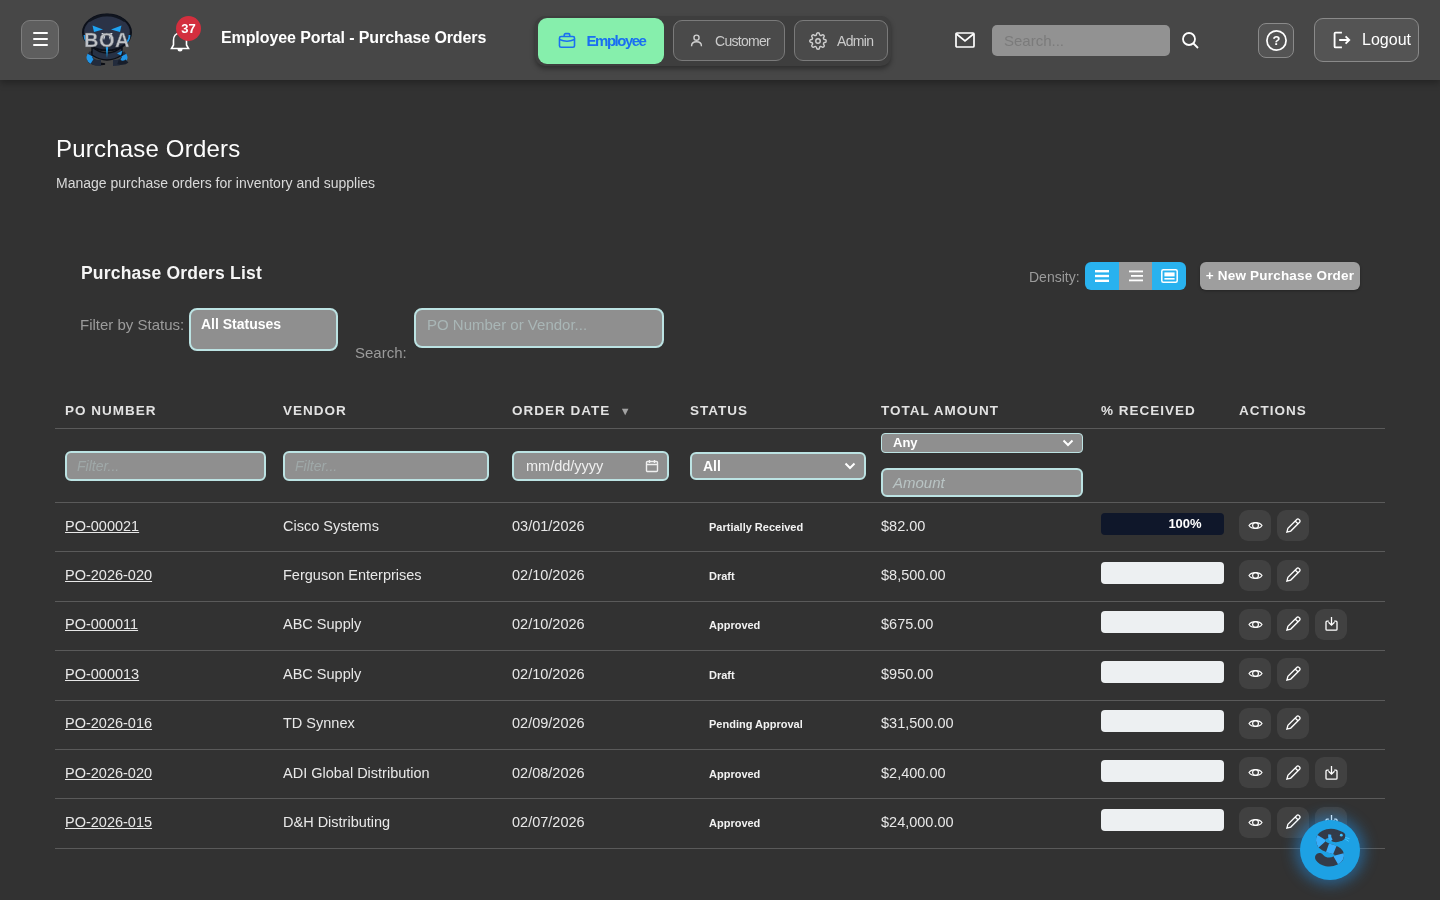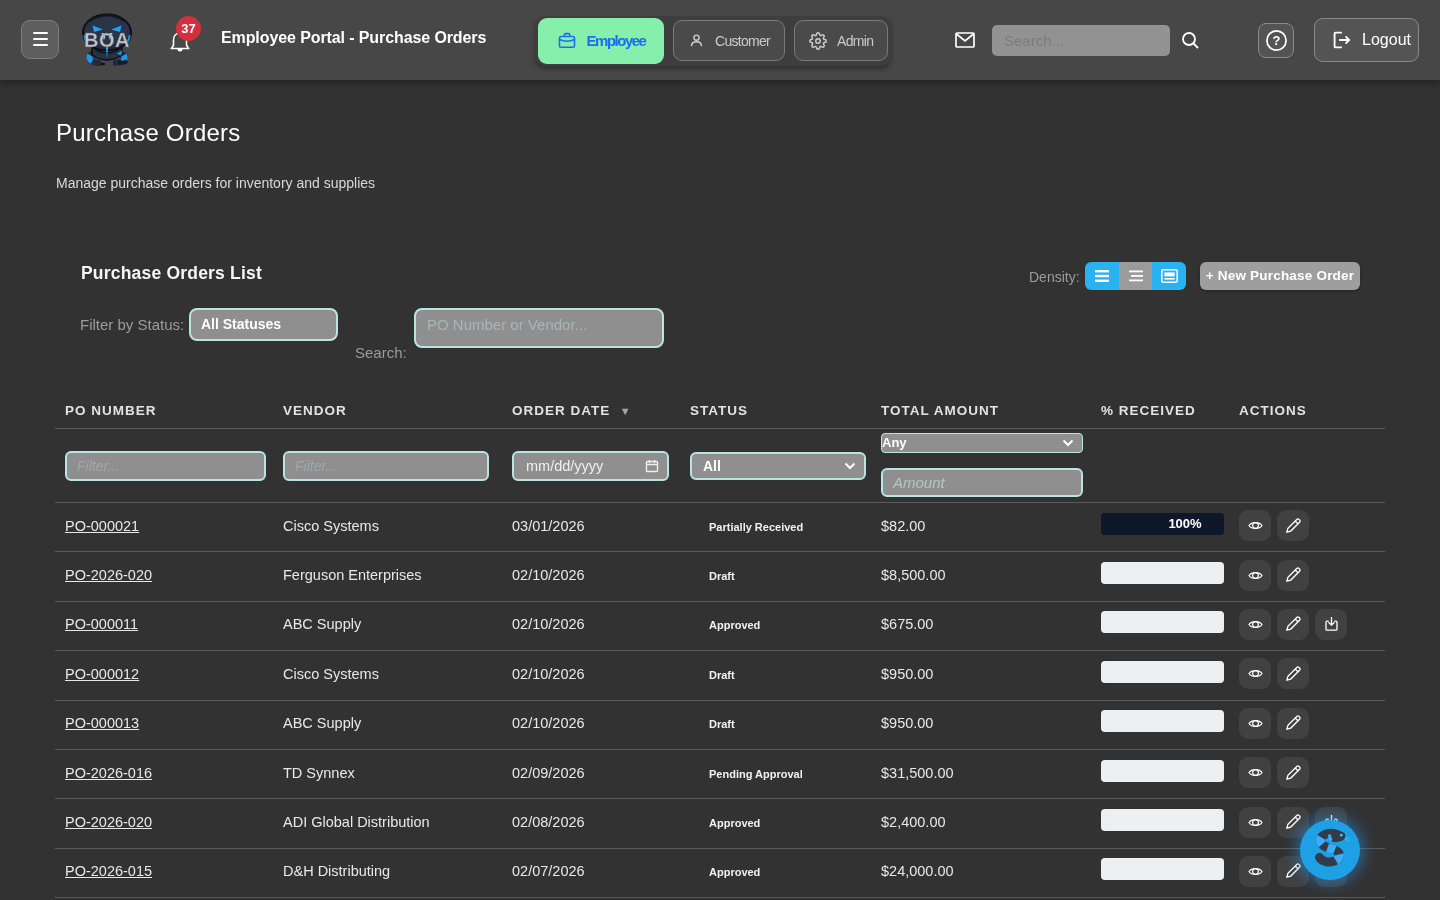--- a/index.html
+++ b/index.html
@@ -15,46 +15,46 @@
 .apptitle { position:absolute; left:221px; top:29px; font-size:16px; font-weight:bold; color:#fff; letter-spacing:-0.1px; }
 .tabs { position:absolute; left:535px; top:16px; height:50px; background:#3e3e3e; border-radius:10px; padding:0 3px; display:flex; gap:9px; align-items:center; box-shadow:0 3px 5px rgba(0,0,0,0.35); }
 .tab { height:41px; margin-top:-1px; border-radius:9px; display:flex; align-items:center; justify-content:center; gap:10px; font-size:14px; letter-spacing:-0.7px; color:#cbcbcb; border:1px solid #7a7a7a; background:#4a4a4a; padding:0 14px; }
 .tab.active { background:#86efac; color:#1a6ff1; font-weight:bold; border:none; width:126px; height:46px; font-size:15px; letter-spacing:-1.5px; }
 .mailicon { position:absolute; left:955px; top:32px; }
 .hsearch { position:absolute; left:992px; top:25px; width:178px; height:31px; background:#929292; border:none; border-radius:5px; font-size:15px; color:#333; padding:0 12px; font-family:"Liberation Sans",sans-serif; }
 .hsearch::placeholder { color:#7b7b7b; opacity:1; }
 .mag { position:absolute; left:1181px; top:31px; }
 .helpbtn { position:absolute; left:1258px; top:23px; width:36px; height:35px; background:#545454; border:1px solid #8a8a8a; border-radius:8px; display:flex; align-items:center; justify-content:center; }
 .logoutbtn { position:absolute; left:1314px; top:18px; width:105px; height:44px; background:#545454; border:1px solid #8a8a8a; border-radius:9px; display:flex; align-items:center; justify-content:center; gap:10px; color:#fff; font-weight:normal; font-size:16px;padding-left:8px; }
-h1 { position:absolute; left:56px; top:119px; font-size:24px; font-weight:normal; color:#fdfdfd; letter-spacing:0.2px; }
+h1 { position:absolute; left:56px; top:135px; font-size:24px; font-weight:normal; color:#fdfdfd; letter-spacing:0.2px; }
 .subtitle { position:absolute; left:56px; top:175px; font-size:14px; color:#d9d9d9; }
 .h2 { position:absolute; left:81px; top:263px; font-size:17.5px; font-weight:bold; color:#f5f5f5; letter-spacing:0.2px; }
 .densitylabel { position:absolute; left:1029px; top:269px; font-size:14px; color:#9b9b9b; }
 .density { position:absolute; left:1085px; top:262px; width:101px; height:28px; display:flex; border-radius:6px; overflow:hidden; }
 .density .d { flex:1; display:flex; align-items:center; justify-content:center; }
 .density .on { background:#29b2ef; }
 .density .off { background:#9b9b9b; }
 .newpo { position:absolute; left:1200px; top:262px; width:160px; height:28px; background:#9e9e9e; border-radius:6px; color:#fff; font-weight:bold; font-size:13.5px; text-align:center; line-height:28px; letter-spacing:0.2px; box-shadow:0 1px 3px rgba(0,0,0,.3); }
 .flabel1 { position:absolute; left:80px; top:316px; font-size:15px; color:#9b9b9b; }
-.fsel { position:absolute; left:189px; top:308px; width:149px; height:33px; background:#8f8f8f; border:2px solid #bce3e3; border-radius:8px; color:#fff; font-size:14px; font-weight:bold; line-height:29px; padding-left:10px; }
+.fsel { position:absolute; left:189px; top:308px; width:149px; height:43px; background:#8f8f8f; border:2px solid #bce3e3; border-radius:8px; color:#fff; font-size:14px; font-weight:bold; line-height:29px; padding-left:10px; }
 .flabel2 { position:absolute; left:355px; top:316px; font-size:15px; color:#9b9b9b;margin-top:28px; }
 .finput { position:absolute; left:414px; top:308px; width:250px; height:40px; background:#8f8f8f; border:2px solid #bce3e3; border-radius:8px; color:#a9b6b6; font-size:15px; line-height:29px; padding-left:11px; }
 table { position:absolute; left:55px; top:395px; width:1330px; border-collapse:collapse; table-layout:fixed; }
 col.c1{width:218px;} col.c2{width:229px;} col.c3{width:178px;} col.c4{width:191px;} col.c5{width:220px;} col.c6{width:138px;} col.c7{width:156px;}
 th { text-align:left; font-size:13.5px; font-weight:bold; color:#e2e2e2; letter-spacing:1px; padding:8px 0 10px 10px; border-bottom:1px solid #5a5a5a; }
 td { padding:0 0 3px 10px; border-bottom:1px solid #5a5a5a; color:#e8e8e8; font-size:14.5px; }
 tr.fr td { height:74px; }
 tr.data td { height:49.4px; }
 a.po { color:#e8e8e8; text-decoration:underline; font-size:14.5px; }
 .status { font-size:11px; font-weight:bold; color:#f2f2f2; margin-left:19px; }
 .tfin { margin-top:3px; width:201px; height:30px; background:#8f8f8f; border:2px solid #bce3e3; border-radius:6px; color:#9fa8a8; font-style:italic; font-size:14px; line-height:26px; padding-left:10px; }
 .tfin2 { width:206px; }
 .dateIn { margin-top:3px; width:157px; height:30px; background:#8f8f8f; border:2px solid #bce3e3; border-radius:6px; color:#efefef; font-size:14.5px; line-height:26px; padding-left:12px; position:relative; }
 .selAll { margin-top:3px; width:176px; height:28px; background:#8f8f8f; border:2px solid #bce3e3; border-radius:6px; color:#fff; font-weight:bold; font-size:14px; line-height:24px; padding-left:11px; position:relative; }
-.selAny { width:202px; height:20px; background:#8f8f8f; border:1.5px solid #bce3e3; border-radius:4px; color:#fff; font-weight:bold; font-size:13px; line-height:17px; position:relative; margin:2px 0 15px 0; }
+.selAny { width:202px; height:20px; background:#8f8f8f; border:1.5px solid #bce3e3; border-radius:4px; color:#fff; font-weight:bold; font-size:13px; line-height:17px; padding-left:11px; position:relative; margin:2px 0 15px 0; }
 .amtIn { width:202px; height:29px; background:#8f8f8f; border:2px solid #bce3e3; border-radius:6px; color:#b9c4c4; font-style:italic; font-size:15px; line-height:25px; padding-left:10px; }
 .chev { position:absolute; right:8px; top:50%; transform:translateY(-50%); }
 .bar { width:123px; height:22px; border-radius:4px; background:#edf0f2; position:relative; top:-2px; }
 .bar.full { background:#0f172a; color:#fff; font-size:13px; font-weight:bold; text-align:center; line-height:22px;padding-left:45px; }
 .abtn { display:inline-flex; width:32px; height:31px; background:#414141; border-radius:9px; align-items:center; justify-content:center; margin-right:6px; vertical-align:middle; }
 .fab { position:absolute; left:1300px; top:820px; width:60px; height:60px; border-radius:50%; background:#1da1e4; box-shadow:0 0 14px 5px rgba(33,150,243,0.45); z-index:10; display:flex; align-items:center; justify-content:center; }
 </style>
 </head>
 <body>
 <div class="header">
@@ -267,40 +267,20 @@
               <path d="M2 15 l1.1-4.1 L12.5 1.5 a1.6 1.6 0 0 1 2.3 0 l0.7 0.7 a1.6 1.6 0 0 1 0 2.3 L6.1 13.9 Z M10.8 3.2 l3 3" fill="none" stroke="#fff" stroke-width="1.4"></path>
             </svg>
           </span><span class="abtn">
             <svg width="15" height="16" viewBox="0 0 15 16" fill="none" stroke="#fff" stroke-width="1.3">
               <path d="M4.8 5.2 H3 a1 1 0 0 0 -1 1 v7 a1 1 0 0 0 1 1 h9 a1 1 0 0 0 1 -1 v-7 a1 1 0 0 0 -1 -1 H10.2"></path>
               <path d="M7.5 1 v8.2 m-3-3 l3 3 3-3"></path>
             </svg>
           </span></td>
 </tr>
 <tr class="data">
-  <td><a class="po">PO-000012</a></td>
-        <td>Cisco Systems</td>
-        <td>02/10/2026</td>
-  <td><span class="status">Draft</span></td>
-        <td>$950.00</td>
-  <td>
-          <div class="bar"></div>
-        </td>
-  <td><span class="abtn">
-            <svg width="15" height="11" viewBox="0 0 15 11">
-              <path d="M1 5.5 C3.6 1.6 11.4 1.6 14 5.5 C11.4 9.4 3.6 9.4 1 5.5 Z" fill="none" stroke="#fff" stroke-width="1.2"></path>
-              <circle cx="7.5" cy="5.5" r="2.9" fill="none" stroke="#fff" stroke-width="1.2"></circle>
-            </svg>
-          </span><span class="abtn">
-            <svg width="16" height="16" viewBox="0 0 17 17">
-              <path d="M2 15 l1.1-4.1 L12.5 1.5 a1.6 1.6 0 0 1 2.3 0 l0.7 0.7 a1.6 1.6 0 0 1 0 2.3 L6.1 13.9 Z M10.8 3.2 l3 3" fill="none" stroke="#fff" stroke-width="1.4"></path>
-            </svg>
-          </span></td>
-</tr>
-<tr class="data">
   <td><a class="po">PO-000013</a></td>
         <td>ABC Supply</td>
         <td>02/10/2026</td>
   <td><span class="status">Draft</span></td>
         <td>$950.00</td>
   <td>
           <div class="bar"></div>
         </td>
   <td><span class="abtn">
             <svg width="15" height="11" viewBox="0 0 15 11">

